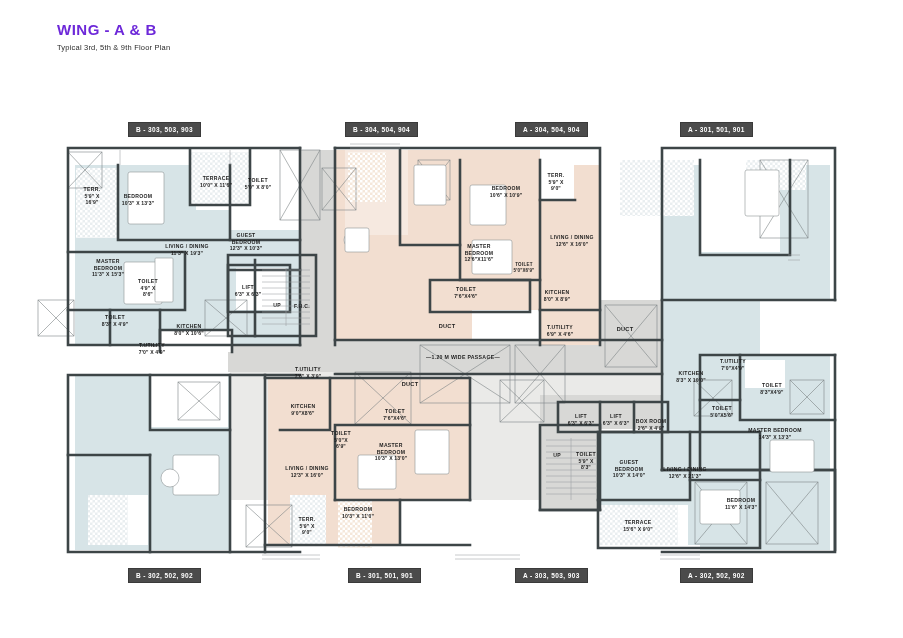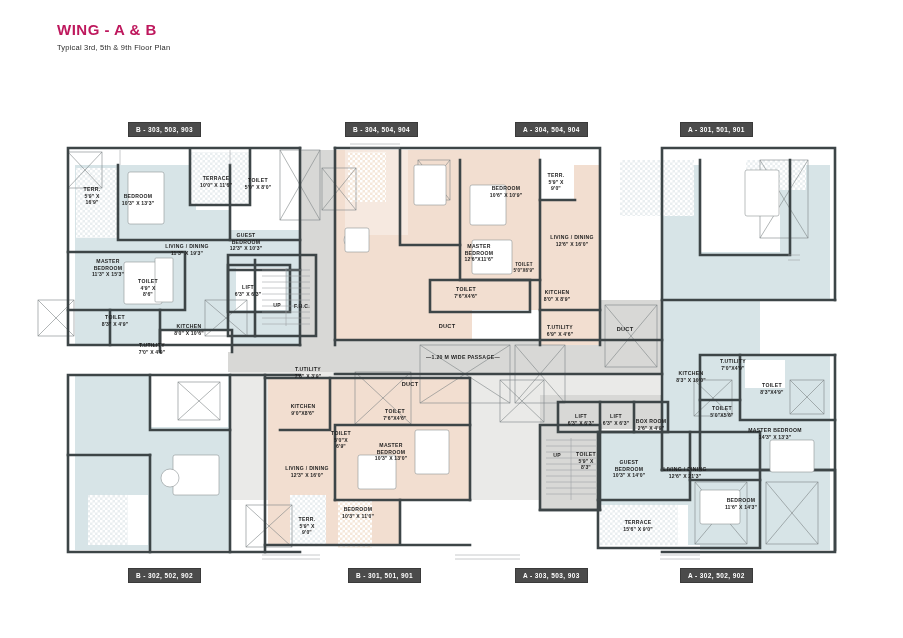--- a/index.html
+++ b/index.html
@@ -2,21 +2,21 @@
 <html><head>
 <meta charset="utf-8">
 <style>
   html,body{margin:0;padding:0;background:#ffffff;}
   body{width:903px;height:638px;font-family:"Liberation Sans",sans-serif;overflow:hidden;position:relative;}
 
   #plan{position:absolute;left:0;top:0;width:903px;height:638px;}
 
   
   .title-wrap{position:absolute;left:57px;top:22px;}
-  .title-main{font-size:15px;font-weight:bold;letter-spacing:.5px;color:#be185d;line-height:1.1;}
+  .title-main{font-size:15px;font-weight:bold;letter-spacing:.5px;color:#6d28d9;line-height:1.1;}
   .title-sub{font-size:7.5px;color:#2b2b2b;margin-top:4px;letter-spacing:.2px;}
 
   
   .badge{position:absolute;background:#4b4b4b;color:#ffffff;font-size:6.5px;font-weight:bold;
          letter-spacing:.4px;padding:3px 7px 3px 7px;white-space:nowrap;border:1px solid #3a3a3a;}
 
   
   .rl{position:absolute;font-size:5.1px;color:#1d1d1d;text-align:center;line-height:1.3;
       letter-spacing:.15px;white-space:nowrap;transform:translate(-50%,-50%);}
   .rl .n{display:block;font-weight:bold;letter-spacing:.3px;}

